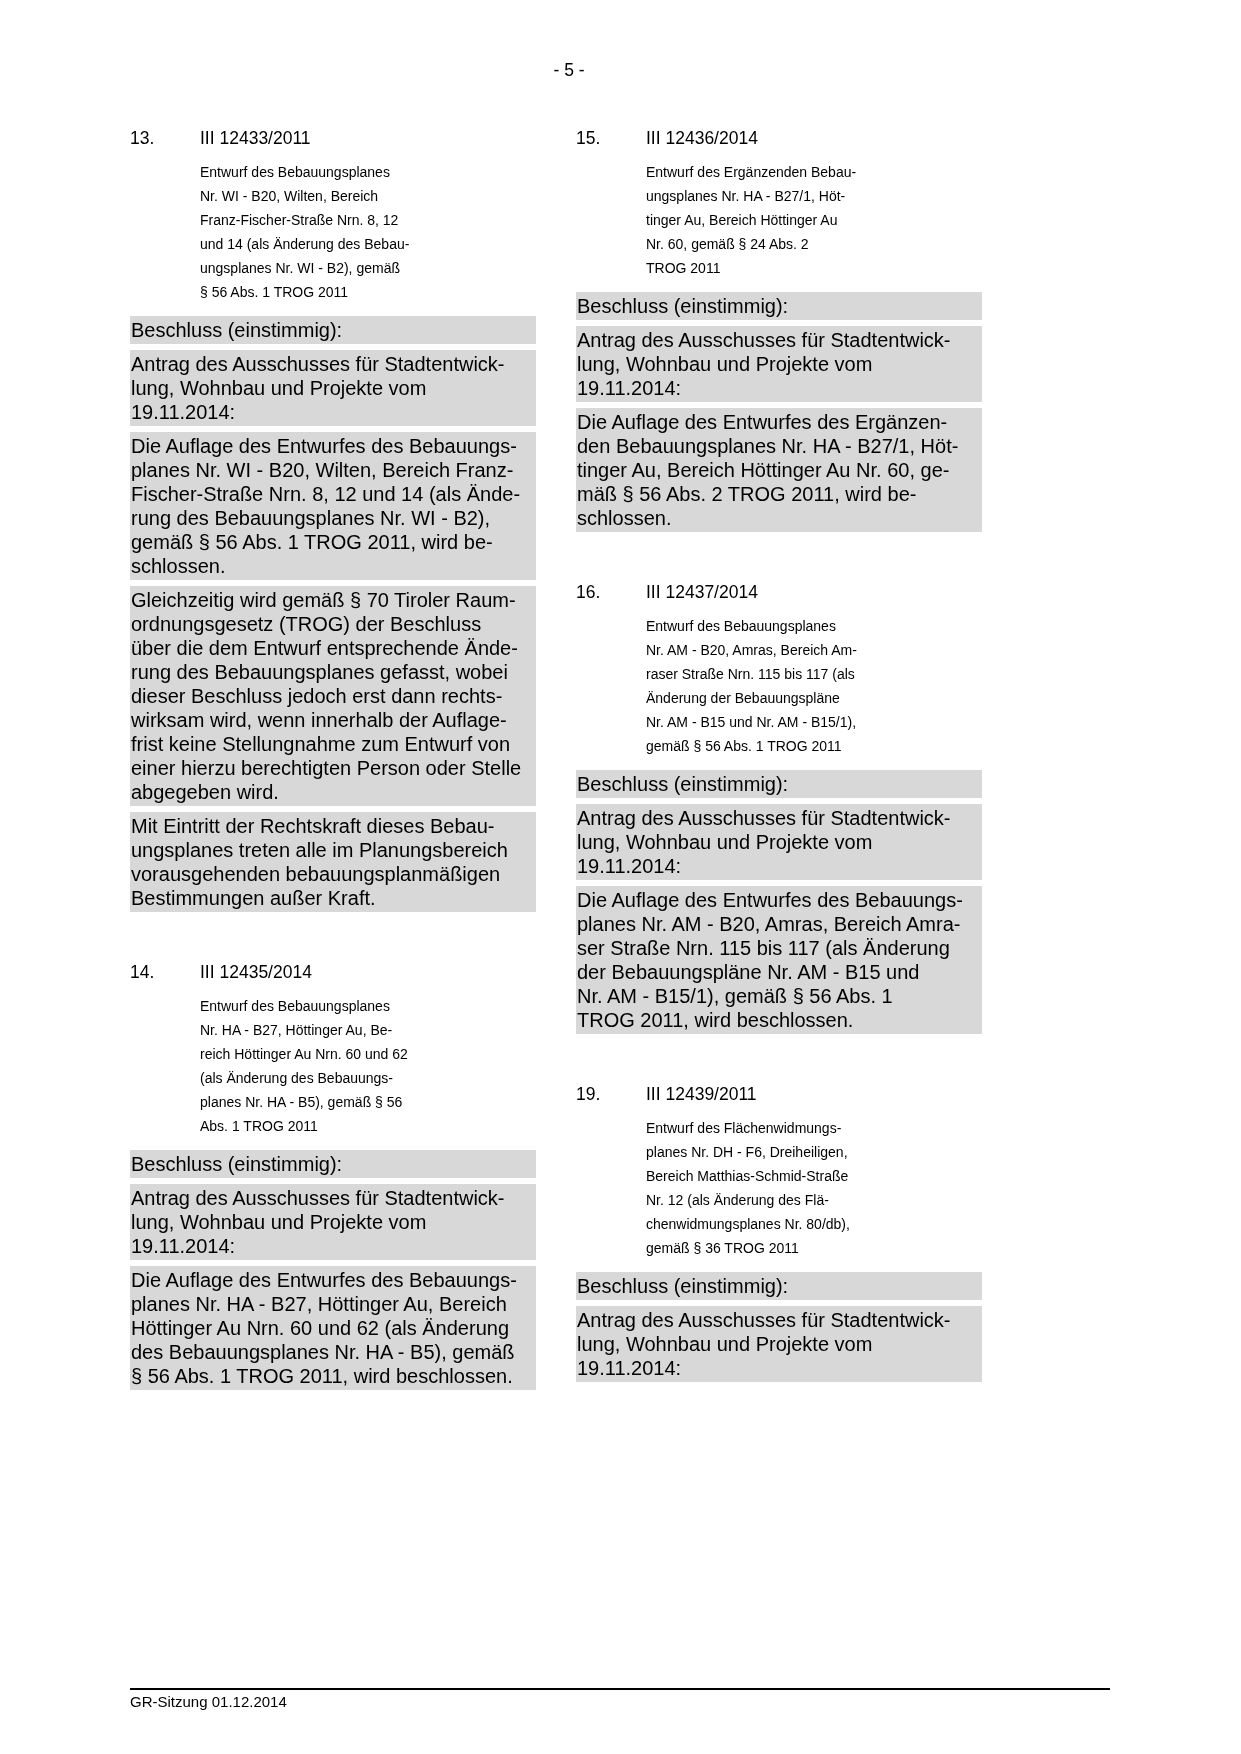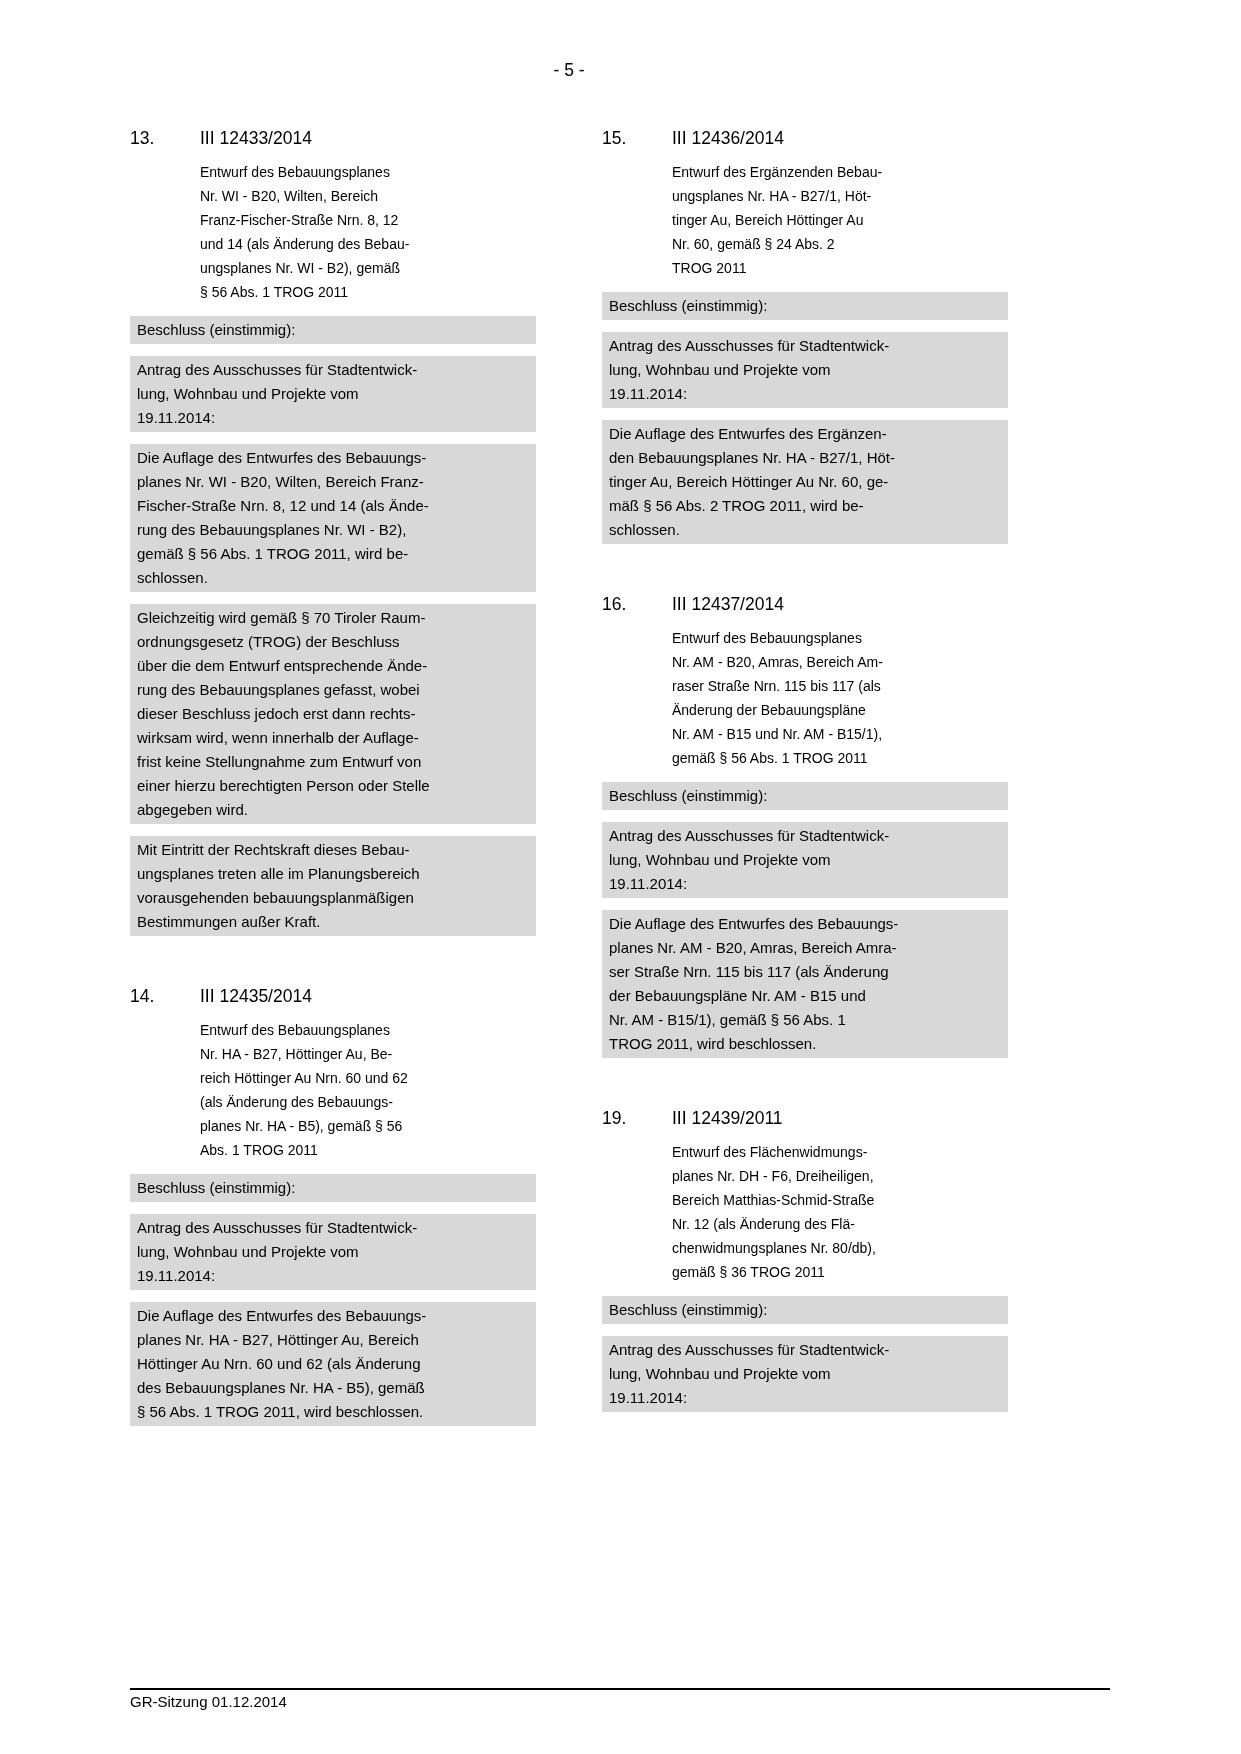--- a/index.html
+++ b/index.html
@@ -28,21 +28,21 @@
     text-align: center;
     font-size: 17.5px;
     line-height: 24px;
   }
   .content {
     position: absolute;
     top: 126px;
     left: 130px;
     width: 878px;
     display: flex;
-    gap: 66px;
+    gap: 40px;
     align-items: flex-start;
   }
   .column {
     flex: 0 0 406px;
     width: 406px;
   }
   .item {
     margin-bottom: 48px;
   }
   .item:last-child {
@@ -60,25 +60,25 @@
   }
   .item-title {
     margin-left: 70px;
     font-size: 14px;
     line-height: 24px;
     white-space: pre-line;
     margin-bottom: 12px;
   }
   .decision {
     background: #d8d8d8;
-    font-size: 15px;
+    font-size: 20px;
     line-height: 24px;
     white-space: pre-line;
-    padding: 2px 7px;
-    margin: 12px 0 6px 0;
+    padding: 2px 1px;
+    margin: 0 0 6px 0;
   }
   .footer {
     position: absolute;
     left: 130px;
     top: 1688px;
     width: 980px;
     border-top: 2px solid #000000;
     padding-top: 2px;
   }
   .footer-text {
@@ -93,21 +93,21 @@
 
   <div class="page-number">- 5 -</div>
 
   <div class="content">
 
     <div class="column">
 
       <section class="item">
         <div class="item-head">
           <span class="item-num">13.</span>
-          <span class="item-ref">III 12433/2014</span>
+          <span class="item-ref">III 12433/2011</span>
         </div>
         <div class="item-title">Entwurf des Bebauungsplanes
 Nr. WI - B20, Wilten, Bereich
 Franz-Fischer-Straße Nrn. 8, 12
 und 14 (als Änderung des Bebau-
 ungsplanes Nr. WI - B2), gemäß
 § 56 Abs. 1 TROG 2011</div>
         <div class="decisions">
           <p class="decision">Beschluss (einstimmig):</p>
           <p class="decision">Antrag des Ausschusses für Stadtentwick-

